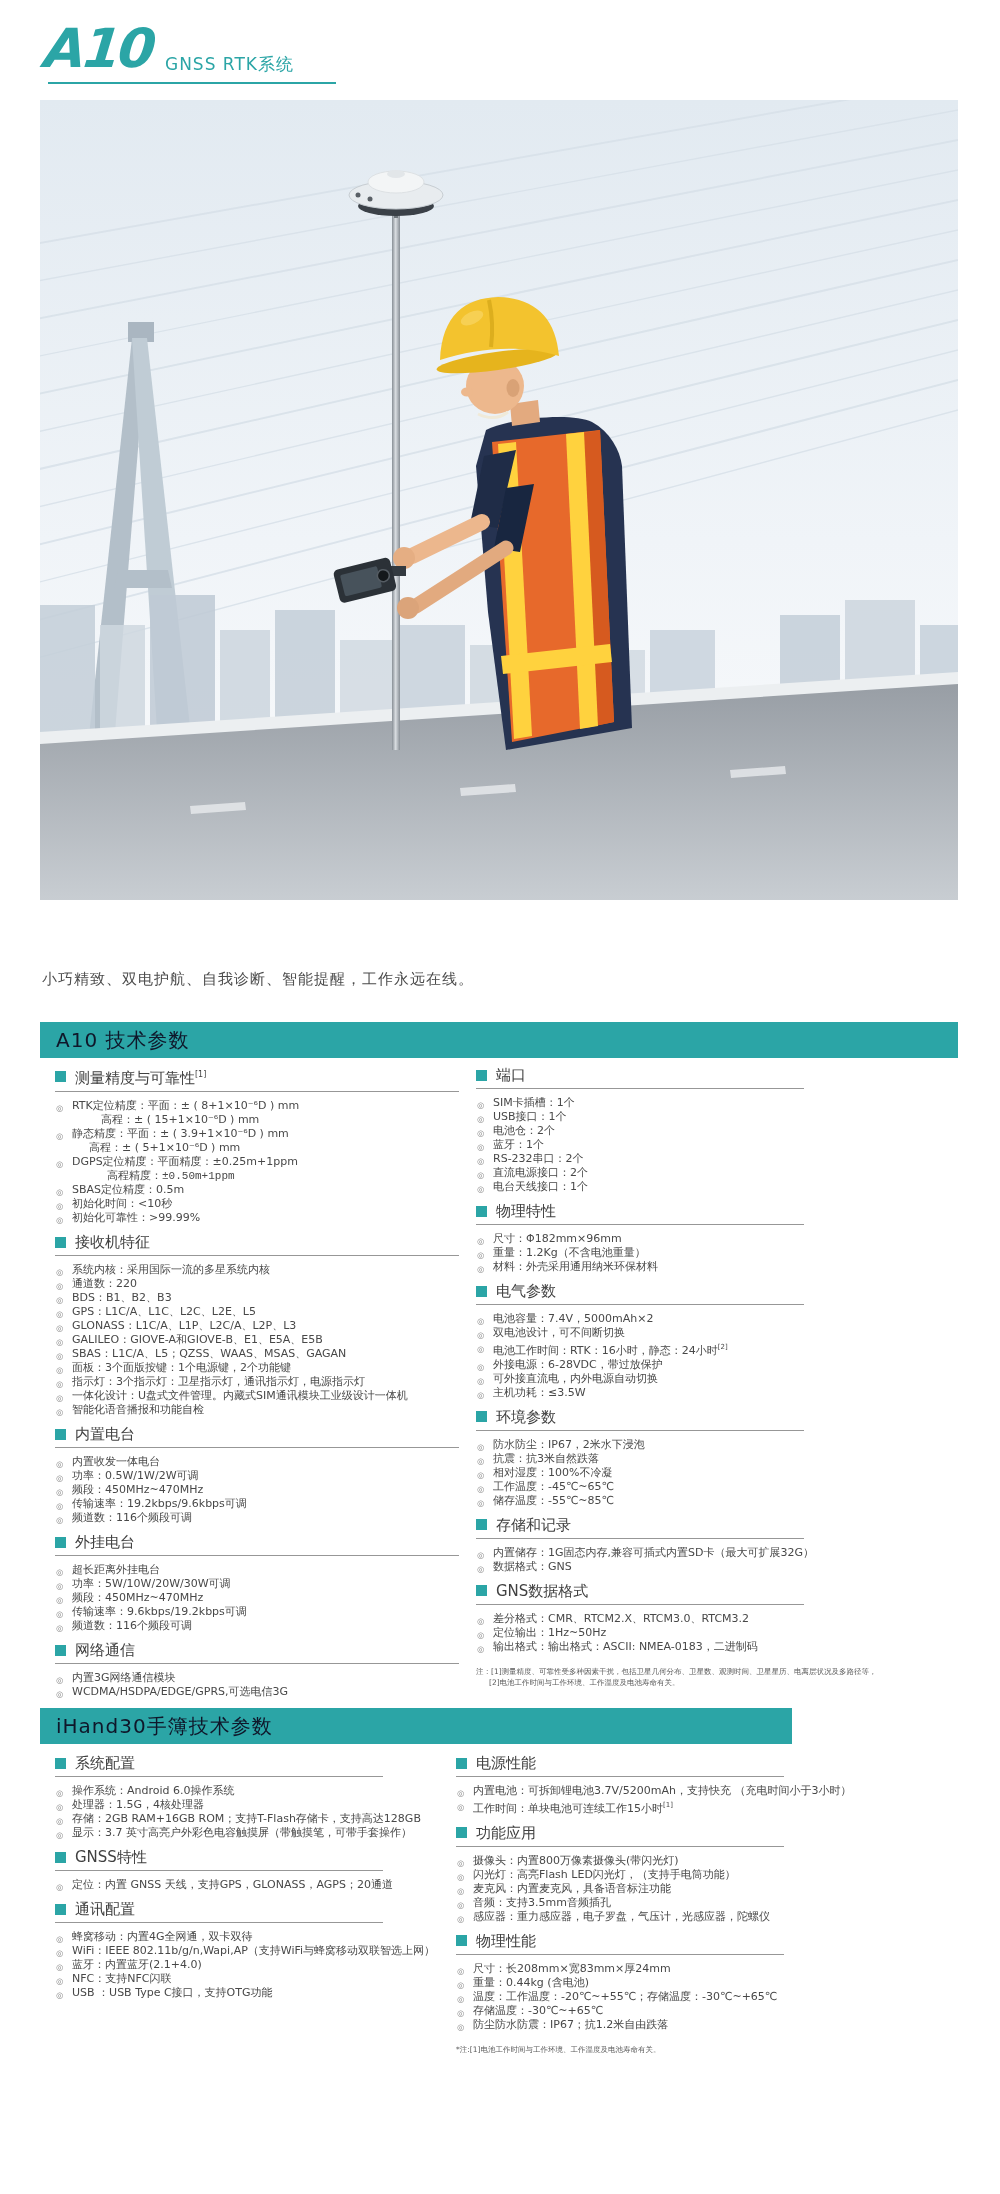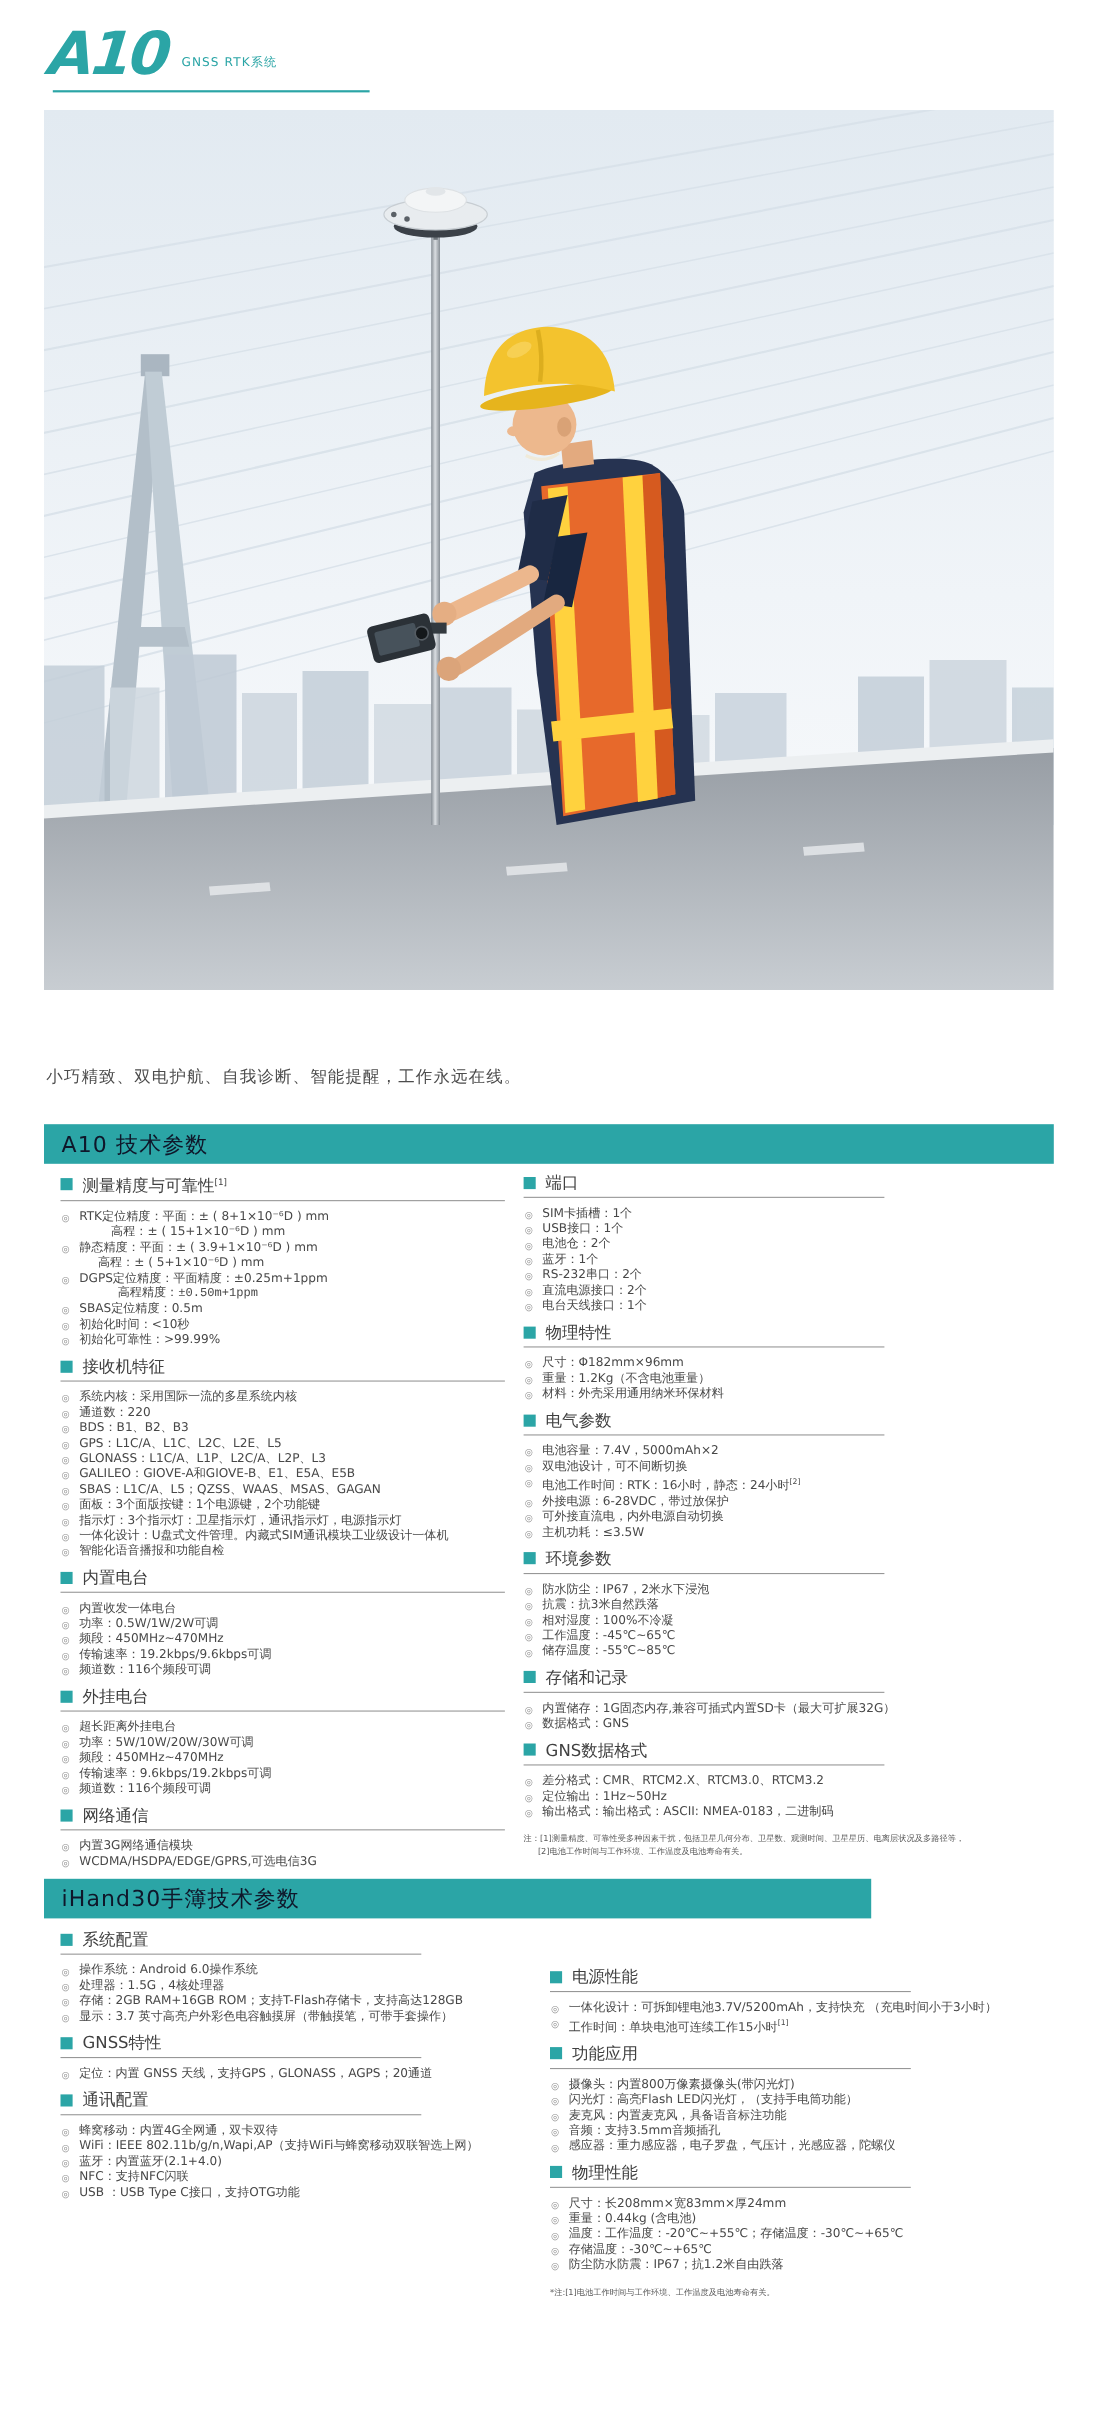--- a/index.html
+++ b/index.html
@@ -6,42 +6,42 @@
   * { margin:0; padding:0; box-sizing:border-box; }
   :root { --accent:#2BA5A6; }
   body { background:#fff; font-family:"DejaVu Sans","Liberation Sans",sans-serif; }
   .page { position:relative; width:1000px; height:2194px; background:#fff; overflow:hidden; }
 
   
   .logo { position:absolute; left:45px; top:22px; }
   .logo-row { display:flex; align-items:flex-end; }
   .logo-a10 { font-size:54px; line-height:54px; font-style:italic; font-weight:bold;
               color:var(--accent); letter-spacing:-3px; display:inline-block; transform:skewX(-6deg); }
-  .logo-sub { font-size:11px; color:var(--accent); margin-left:12px; margin-bottom:12px; letter-spacing:1px; }
+  .logo-sub { font-size:17px; color:var(--accent); margin-left:12px; margin-bottom:0; letter-spacing:1px; }
   .logo-underline { width:288px; height:2px; background:var(--accent); margin-top:6px; margin-left:3px; }
 
   
   .hero { position:absolute; left:40px; top:100px; width:918px; height:800px; overflow:hidden; background:#eef3f7; }
   .hero svg { display:block; }
 
   
   .tagline { position:absolute; left:42px; top:970px; font-size:15px; color:#4c4c4c; letter-spacing:1px; }
 
   
   .band { position:absolute; background:var(--accent); height:36px; }
   .band-a10 { left:40px; top:1022px; width:918px; }
   .band-ihand { left:40px; top:1708px; width:752px; }
   .band-title { display:block; padding-left:16px; font-size:20px; line-height:36px; color:#0f172a; letter-spacing:1px; }
 
   
   .col { position:absolute; }
   .col-a10-left  { left:55px;  top:1066px; width:415px; --rule-w:404px; }
   .col-a10-right { left:476px; top:1066px; width:395px; --rule-w:328px; }
   .col-ihand-left  { left:55px;  top:1754px; width:445px; --rule-w:328px; }
-  .col-ihand-right { left:500px; top:1754px; width:405px;margin-top:34px; --rule-w:328px; }
+  .col-ihand-right { left:456px; top:1754px; width:405px; --rule-w:328px; }
 
   .spec-section { margin-top:8px; }
   .spec-section:first-child { margin-top:0; }
   .sec-head { display:flex; align-items:center; gap:9px; }
   .sec-sq { width:11px; height:11px; background:var(--accent); flex:none; }
   .sec-title { font-size:15px; line-height:18px; color:#404040; }
   .sec-title sup { font-size:8px; }
   .sec-rule { width:var(--rule-w); height:1px; background:#979797; margin:4px 0 7px; }
 
   .spec-item { position:relative; padding-left:17px; font-size:11px; line-height:14px;
@@ -371,21 +371,21 @@
         <div class="spec-item"><span class="bullet">◎</span><span class="item-text">USB ：USB Type C接口，支持OTG功能</span></div>
       </section>
     </div>
   <div class="col col-ihand-right">
       <section class="spec-section">
         <div class="sec-head">
           <span class="sec-sq"></span>
           <span class="sec-title">电源性能</span>
         </div>
         <div class="sec-rule"></div>
-        <div class="spec-item"><span class="bullet">◎</span><span class="item-text">一体化设计：可拆卸锂电池3.7V/5200mAh，支持快充 （充电时间小于3小时）</span></div>
+        <div class="spec-item"><span class="bullet">◎</span><span class="item-text">内置电池：可拆卸锂电池3.7V/5200mAh，支持快充 （充电时间小于3小时）</span></div>
         <div class="spec-item"><span class="bullet">◎</span><span class="item-text">工作时间：单块电池可连续工作15小时<sup>[1]</sup></span></div>
       </section>
       <section class="spec-section">
         <div class="sec-head">
           <span class="sec-sq"></span>
           <span class="sec-title">功能应用</span>
         </div>
         <div class="sec-rule"></div>
         <div class="spec-item"><span class="bullet">◎</span><span class="item-text">摄像头：内置800万像素摄像头(带闪光灯)</span></div>
         <div class="spec-item"><span class="bullet">◎</span><span class="item-text">闪光灯：高亮Flash LED闪光灯，（支持手电筒功能）</span></div>

